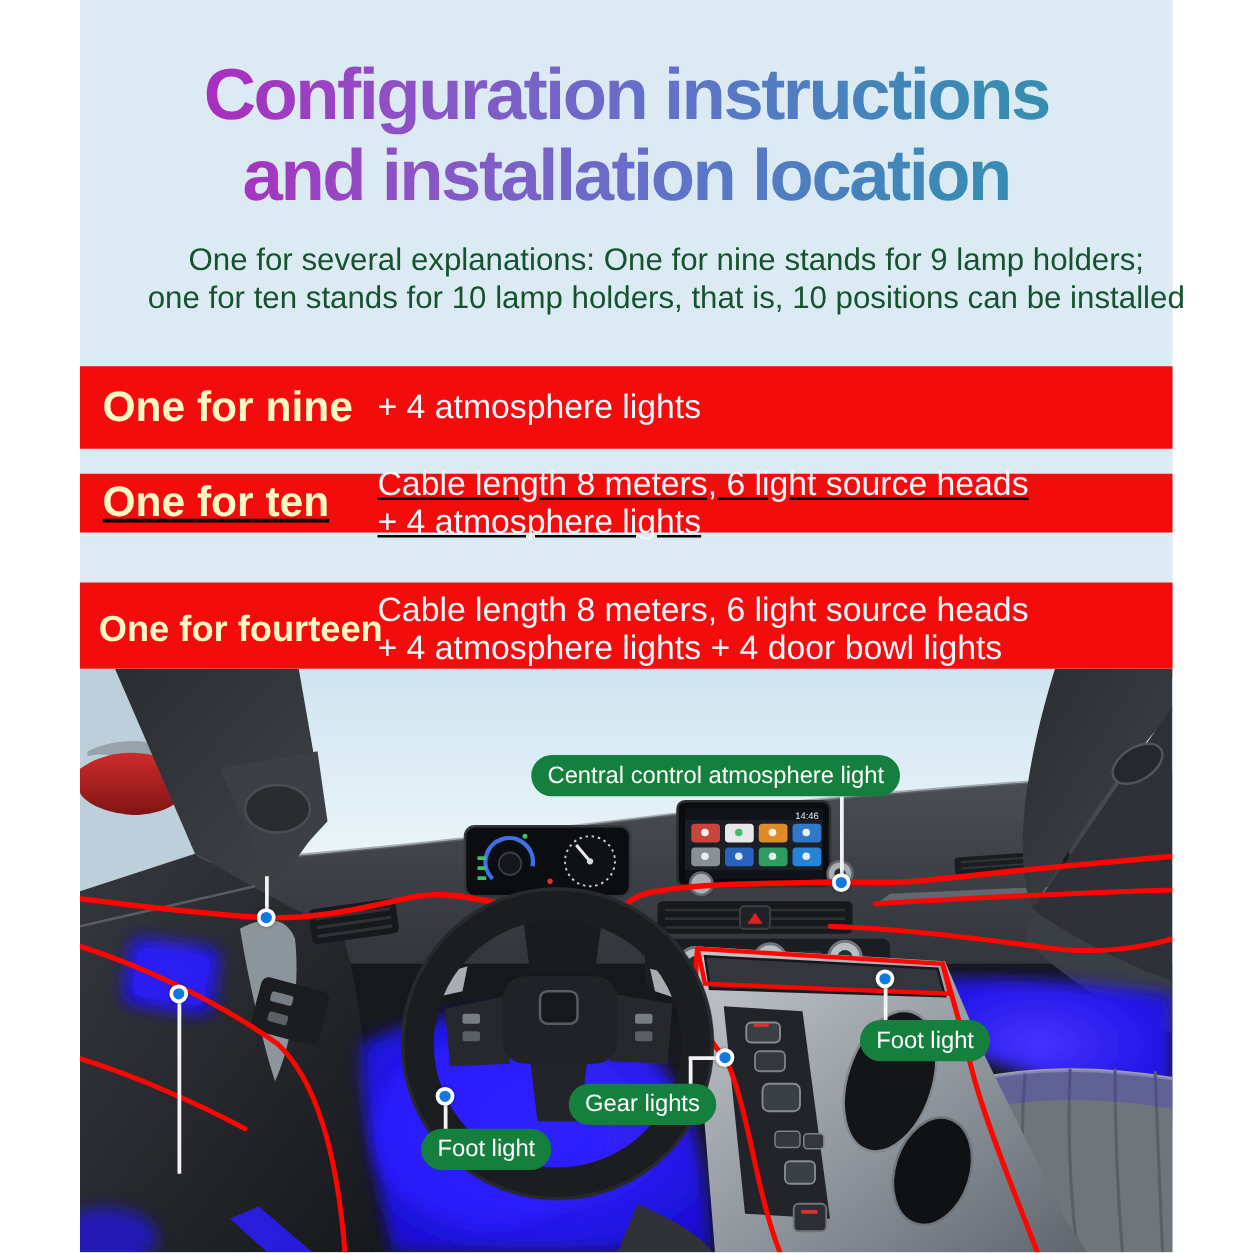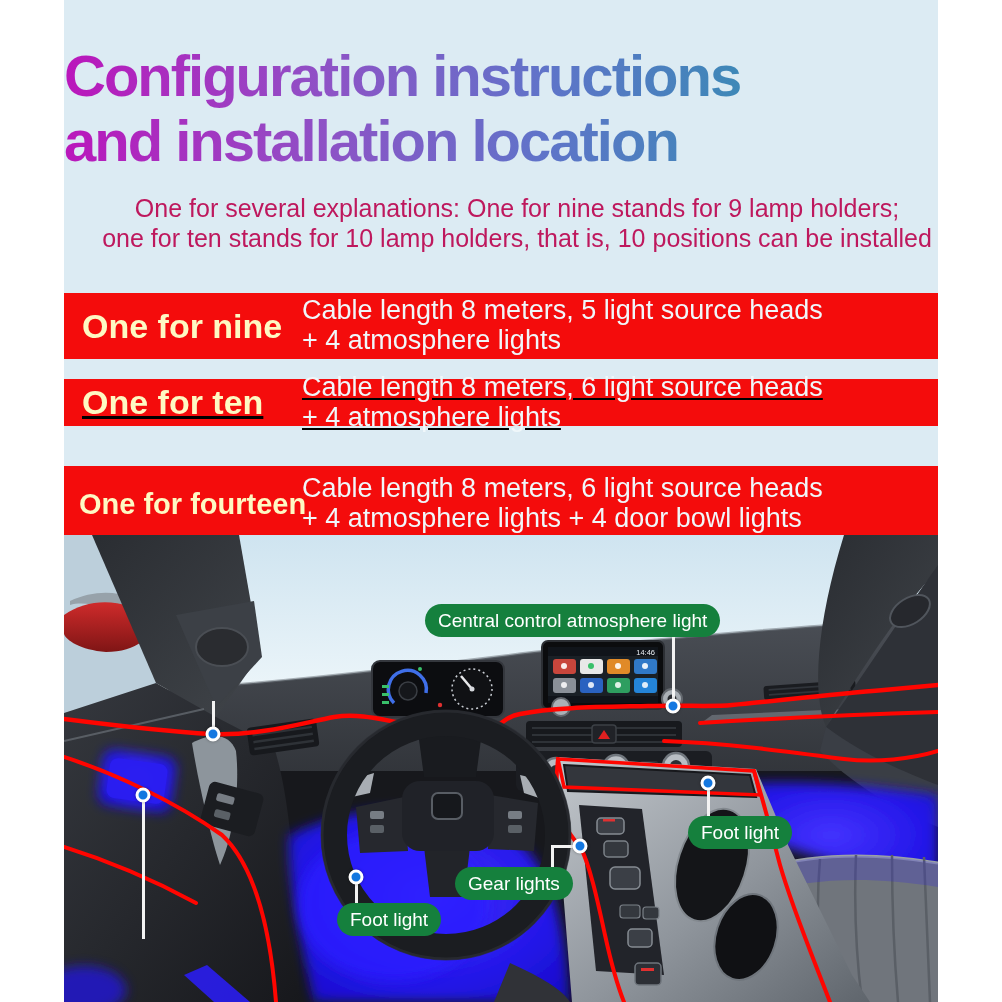--- a/index.html
+++ b/index.html
@@ -1,24 +1,24 @@
 <!DOCTYPE html>
 <html><head>
 <meta charset="utf-8">
 <style>
   html,body{margin:0;padding:0;background:#ffffff;}
   .canvas{position:relative;width:1002px;height:1002px;background:#ffffff;overflow:hidden;
           font-family:"Liberation Sans",sans-serif;}
   .top-panel{position:absolute;left:64px;top:0;width:874px;height:535px;background:#dcebf3;}
-  .title{position:absolute;left:64px;top:44px;width:874px;
+  .title{position:absolute;left:64px;top:44px;width:874px;text-align:center;
          font-size:58px;font-weight:bold;letter-spacing:-2px;line-height:1.12;
          background:linear-gradient(92deg,#bb16bb 0%,#8e52c6 30%,#5f74c9 55%,#3f87b8 76%,#2b97a5 100%);
          -webkit-background-clip:text;background-clip:text;color:transparent;}
-  .subtitle{position:absolute;left:56px;top:194px;width:874px;text-align:center;
-            font-size:25px;color:#be185d;line-height:1.18;padding-left:24px;}
+  .subtitle{position:absolute;left:72px;top:194px;width:874px;text-align:center;
+            font-size:25px;color:#14532d;line-height:1.18;padding-left:24px;}
   .banner{position:absolute;left:64px;width:874px;background:#f40c0c;display:flex;align-items:center;}
   .banner .label{width:238px;flex:none;padding-left:18px;box-sizing:border-box;
                  color:#fef9c3;font-weight:bold;font-size:34px;white-space:nowrap;}
   .banner .label.sm{font-size:29px;padding-left:15px;}
   .banner .desc{color:#f0f7fa;font-size:27px;line-height:1.1;}
   .photo{position:absolute;left:64px;top:535px;width:874px;height:467px;overflow:hidden;background:#cfe3ef;}
   .photo svg{position:absolute;left:0;top:0;}
   .pill{position:absolute;height:33px;background:#15803d;border-radius:17px;color:#ffffff;
         font-size:19px;line-height:33px;padding:0 13px;white-space:nowrap;z-index:30;}
   .cline{position:absolute;background:#f3f3f3;z-index:20;}
@@ -39,21 +39,20 @@
   </div>
 
   <div class="subtitle">
     <div>One for several explanations: One for nine stands for 9 lamp holders;</div>
     <div>one for ten stands for 10 lamp holders, that is, 10 positions can be installed</div>
   </div>
 
   <div class="banner" style="top:293px;height:66px;">
     <div class="label">One for nine</div>
     <div class="desc">
-      <div>Cable length 8 meters, 5 light source heads</div>
       <div>+ 4 atmosphere lights</div>
     </div>
   </div>
 
   <div class="banner" style="top:379px;height:47px;text-decoration:underline;">
     <div class="label">One for ten</div>
     <div class="desc">
       <div>Cable length 8 meters, 6 light source heads</div>
       <div>+ 4 atmosphere lights</div>
     </div>

